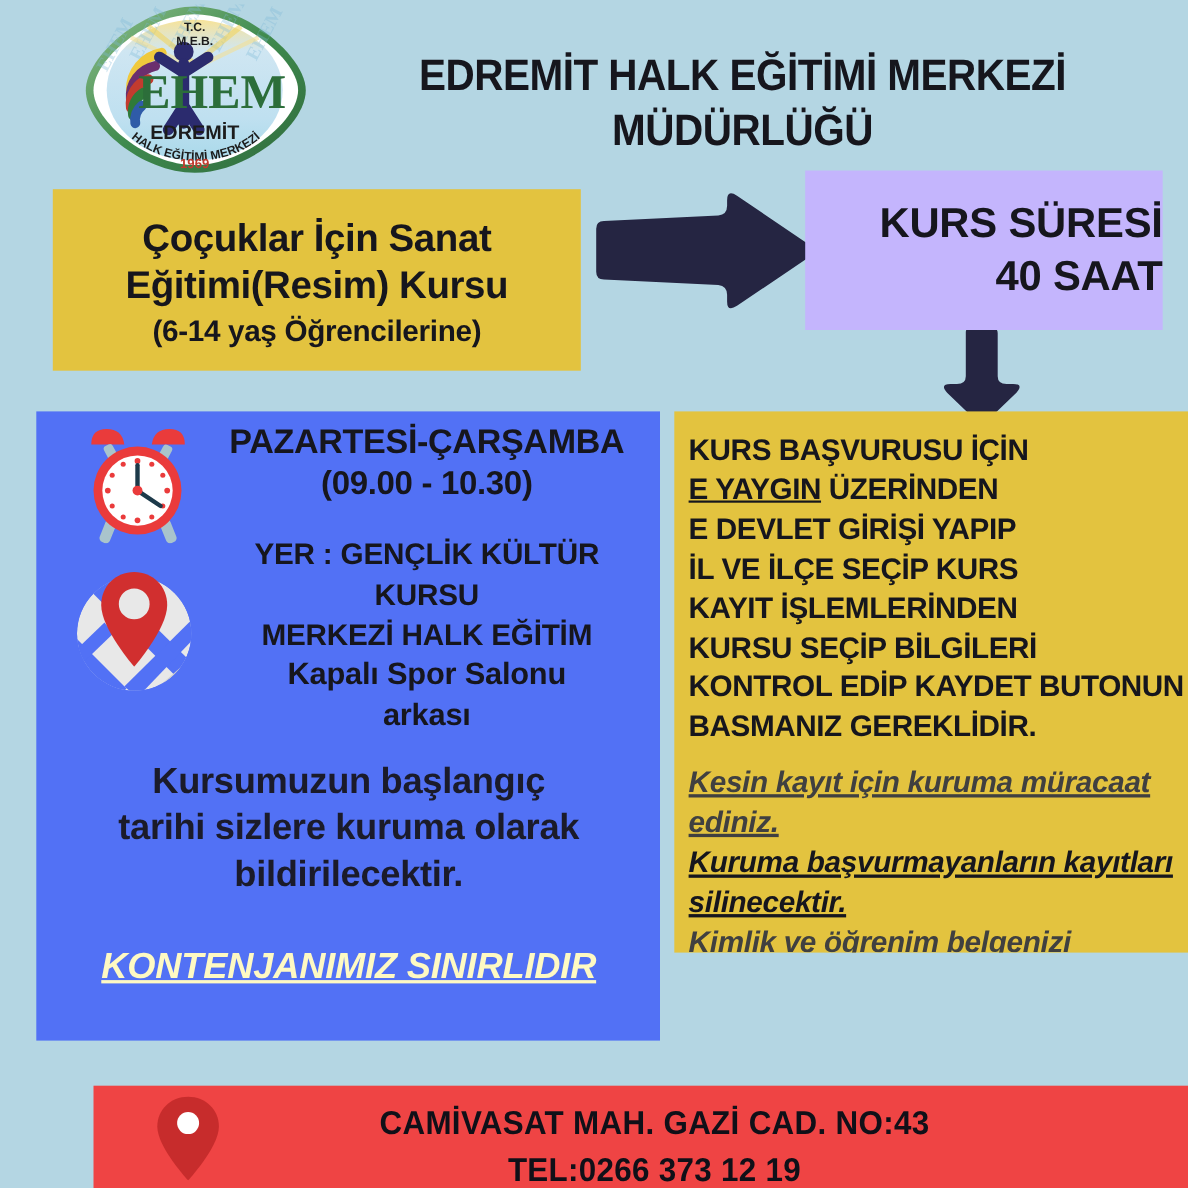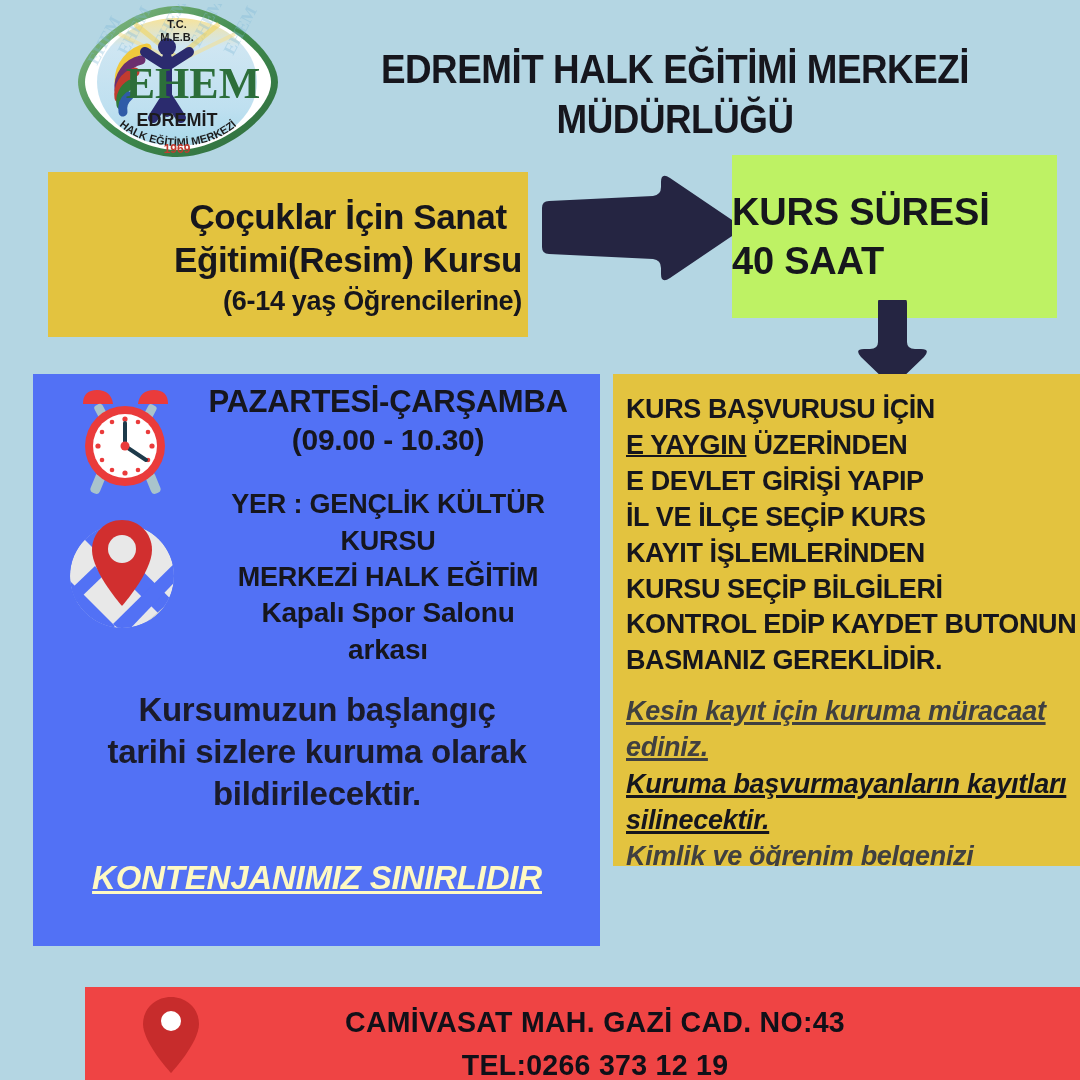--- a/index.html
+++ b/index.html
@@ -28,42 +28,42 @@
     color:#16161d;
     transform:scaleX(0.92);
     transform-origin:center top;
   }
   .header-title .l2{display:block;}
 
   
   .course-box{
     position:absolute;left:48px;top:172px;width:480px;height:165px;
     background:#e3c33f;
-    display:flex;flex-direction:column;align-items:flex-end;justify-content:center;
+    display:flex;flex-direction:column;align-items:center;justify-content:center;
     box-sizing:border-box;padding:12px 6px 8px;
   }
   .course-title{
     font-size:35px;font-weight:bold;color:#16161d;text-align:center;
     line-height:1.22;letter-spacing:-0.4px;
   }
   .course-sub{
     font-size:27px;font-weight:bold;color:#16161d;text-align:center;
     margin-top:4px;letter-spacing:-0.3px;
   }
 
   
   .arrow-right{position:absolute;left:530px;top:170px;width:215px;height:115px;}
   .arrow-down{position:absolute;left:845px;top:300px;width:95px;height:85px;}
   .arrow-right svg,.arrow-down svg{display:block;width:100%;height:100%;}
 
   
   .duration-box{
-    position:absolute;left:732px;top:155px;width:325px;height:163px;
-    background:#bef264;
-    display:flex;flex-direction:column;align-items:flex-start;justify-content:center;
+    position:absolute;left:732px;top:155px;width:325px;height:145px;
+    background:#c4b5fd;
+    display:flex;flex-direction:column;align-items:flex-end;justify-content:center;
   }
   .duration-line{
     font-size:38px;font-weight:bold;color:#16161d;text-align:center;
     line-height:1.28;letter-spacing:-0.2px;
   }
 
   
   .schedule-panel{
     position:absolute;left:33px;top:374px;width:567px;height:572px;
     background:#5271f5;

